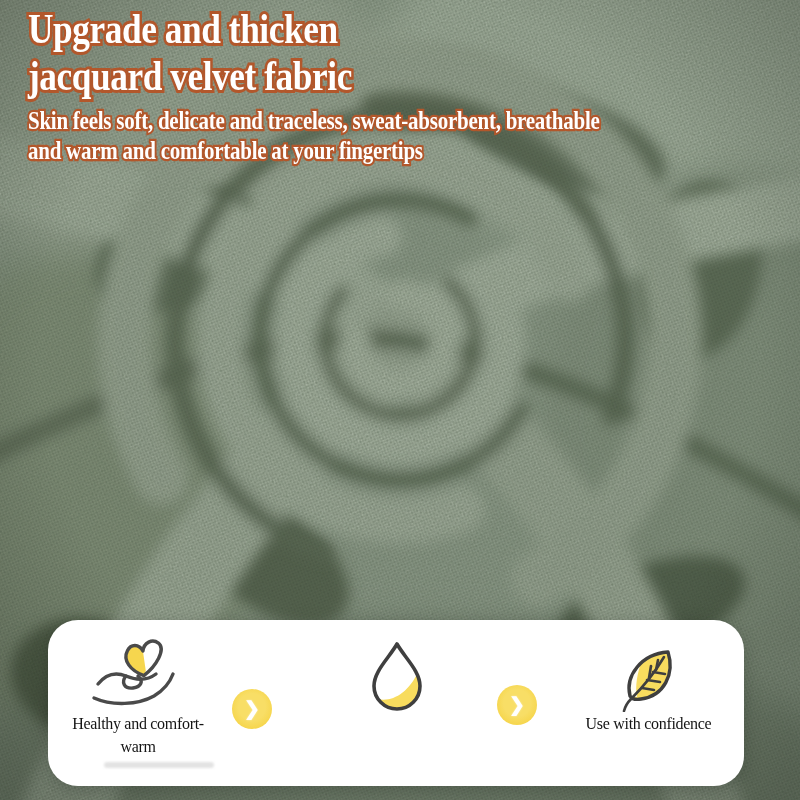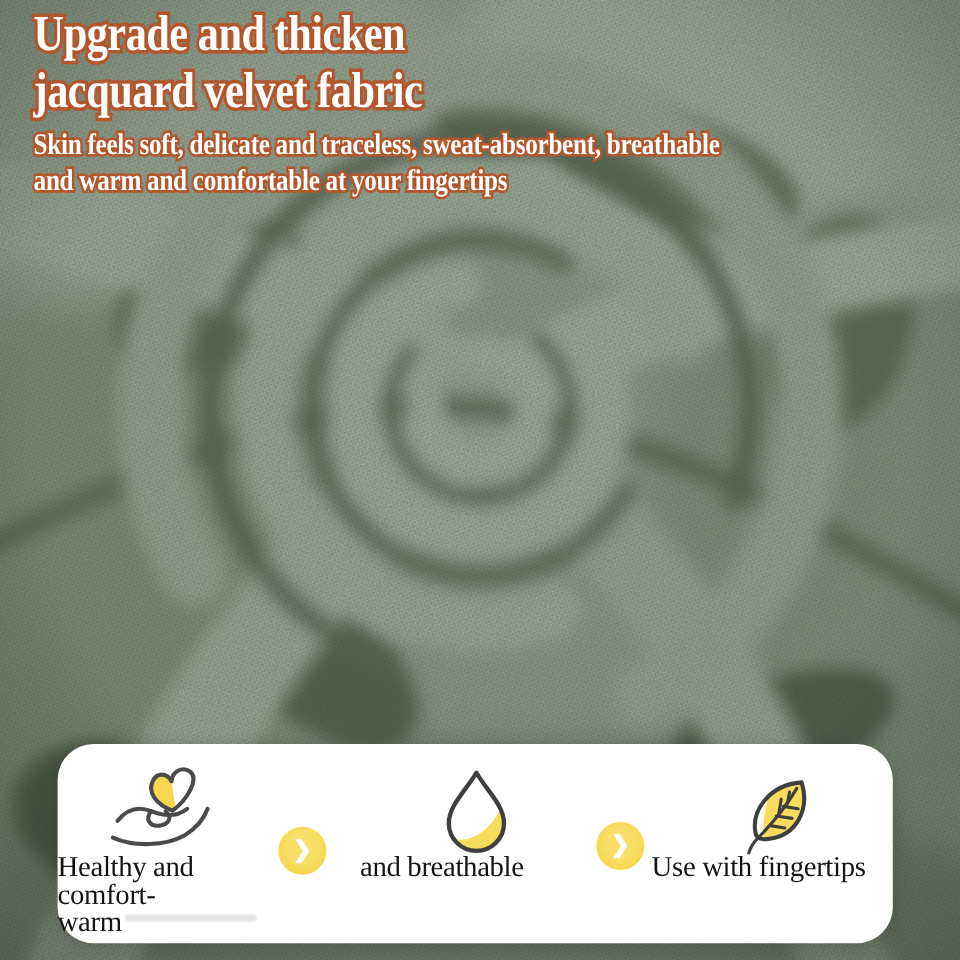--- a/index.html
+++ b/index.html
@@ -30,22 +30,22 @@
   .sub-line .stroke{-webkit-text-stroke:4.5px #b2572b;}
 
   
   .panel{
     position:absolute;left:48px;top:620px;width:696px;height:166px;
     background:#ffffff;border-radius:30px;z-index:6;
     box-shadow:0 4px 16px rgba(20,26,18,0.25);
   }
   .panel .abs{position:absolute;}
   .feat-label{
-    text-align:left;color:#141414;
-    font-size:24px;line-height:23px;font-weight:400;letter-spacing:-0.3px;
+    text-align:center;color:#141414;
+    font-size:16px;line-height:23px;font-weight:400;letter-spacing:-0.3px;
   }
   .sep{
     width:40px;height:40px;border-radius:50%;
     background:radial-gradient(circle at 50% 45%, #f8de66 45%, #f6d64e 72%, rgba(246,214,78,0.55) 88%, rgba(246,214,78,0.0) 100%);
     display:flex;align-items:center;justify-content:center;
   }
   .sep span{
     color:#ffffff;font-size:19px;font-weight:700;line-height:1;
     transform:translateY(-1px);text-shadow:0 0 2px rgba(255,255,255,0.6);
   }
@@ -187,21 +187,20 @@
           <path d="M29 4 C37 18 52 31 52 46 A23 23 0 1 1 6 46 C6 31 21 18 29 4 Z"></path>
         </clipPath>
       </defs>
       <path d="M29 4 C37 18 52 31 52 46 A23 23 0 1 1 6 46 C6 31 21 18 29 4 Z" fill="#ffffff"></path>
       <g clip-path="url(#dropClip)">
         <path d="M50 32 C56 46 52 62 40 68 C28 74 12 70 6 58 C22 64 40 54 50 32 Z" fill="#f8dc5e"></path>
       </g>
       <path d="M29 4 C37 18 52 31 52 46 A23 23 0 1 1 6 46 C6 31 21 18 29 4 Z" fill="none" stroke="#3f3f3f" stroke-width="3.6" stroke-linejoin="round"></path>
     </svg>
     <div class="abs feat-label" style="left:252px;top:92px;width:194px;">
-      <div>and breathable</div>
     </div>
 
     <div class="abs sep" style="left:449px;top:65px;">
       <span>❯</span>
     </div>
 
     <svg class="abs icon-svg" style="left:568px;top:24px;" width="66" height="68" viewBox="0 0 66 68">
       <path d="M14 52 C9 32 25 10 52 8 C59 30 48 52 25 55 C20 56 16 55 14 52 Z" fill="#f8dc5e"></path>
       <path d="M14 52 C12 40 15 26 26 16 C21 30 19 42 21 53 Z" fill="#ffffff" opacity="0.92"></path>
       <path d="M14 52 C9 32 25 10 52 8 C59 30 48 52 25 55 C20 56 16 55 14 52 Z" fill="none" stroke="#3f3f3f" stroke-width="3.4" stroke-linejoin="round"></path>
@@ -209,17 +208,17 @@
         <path d="M15 55 C26 44 38 30 48 13"></path>
         <path d="M31 36 L44 38"></path>
         <path d="M37 28 L49 30"></path>
         <path d="M26 44 L38 46"></path>
         <path d="M33 34 L35 22"></path>
         <path d="M40 26 L42 16"></path>
         <path d="M15 55 C11 59 9 63 8 67"></path>
       </g>
     </svg>
     <div class="abs feat-label" style="left:495px;top:92px;width:211px;">
-      <div>Use with fingertips</div>
+      <div>Use with confidence</div>
     </div>
 
   </div>
 </div>
 
 </body></html>

